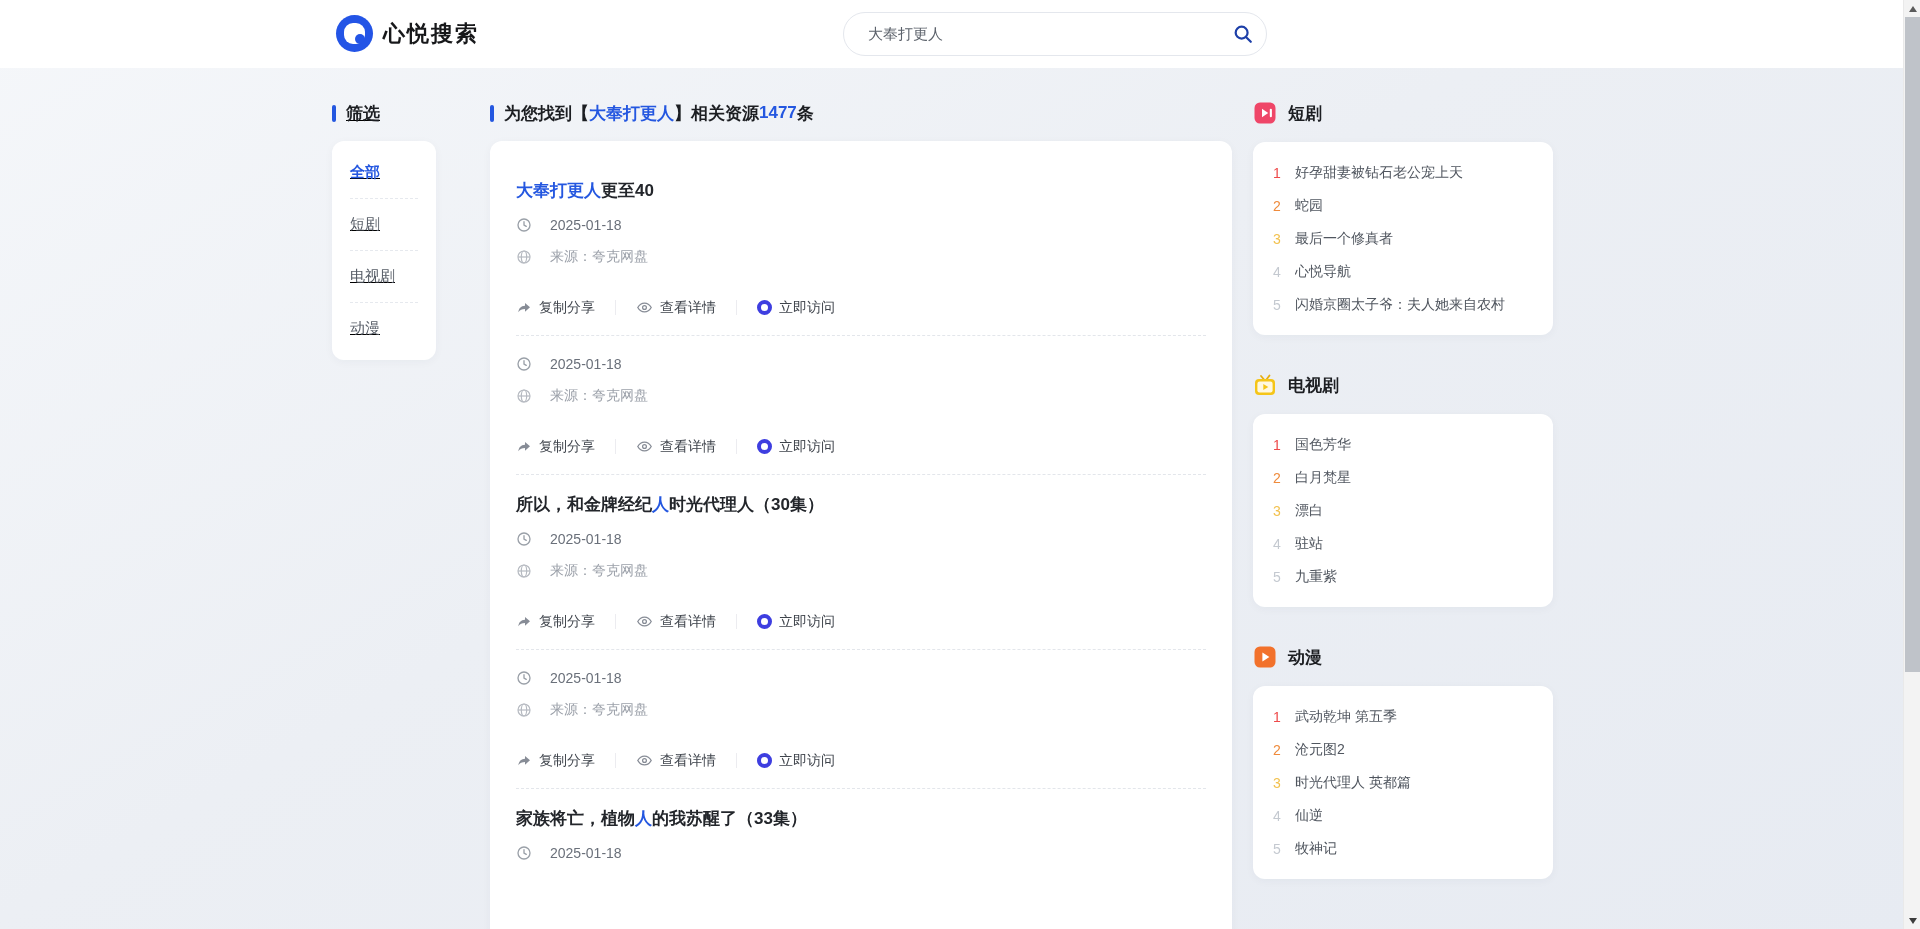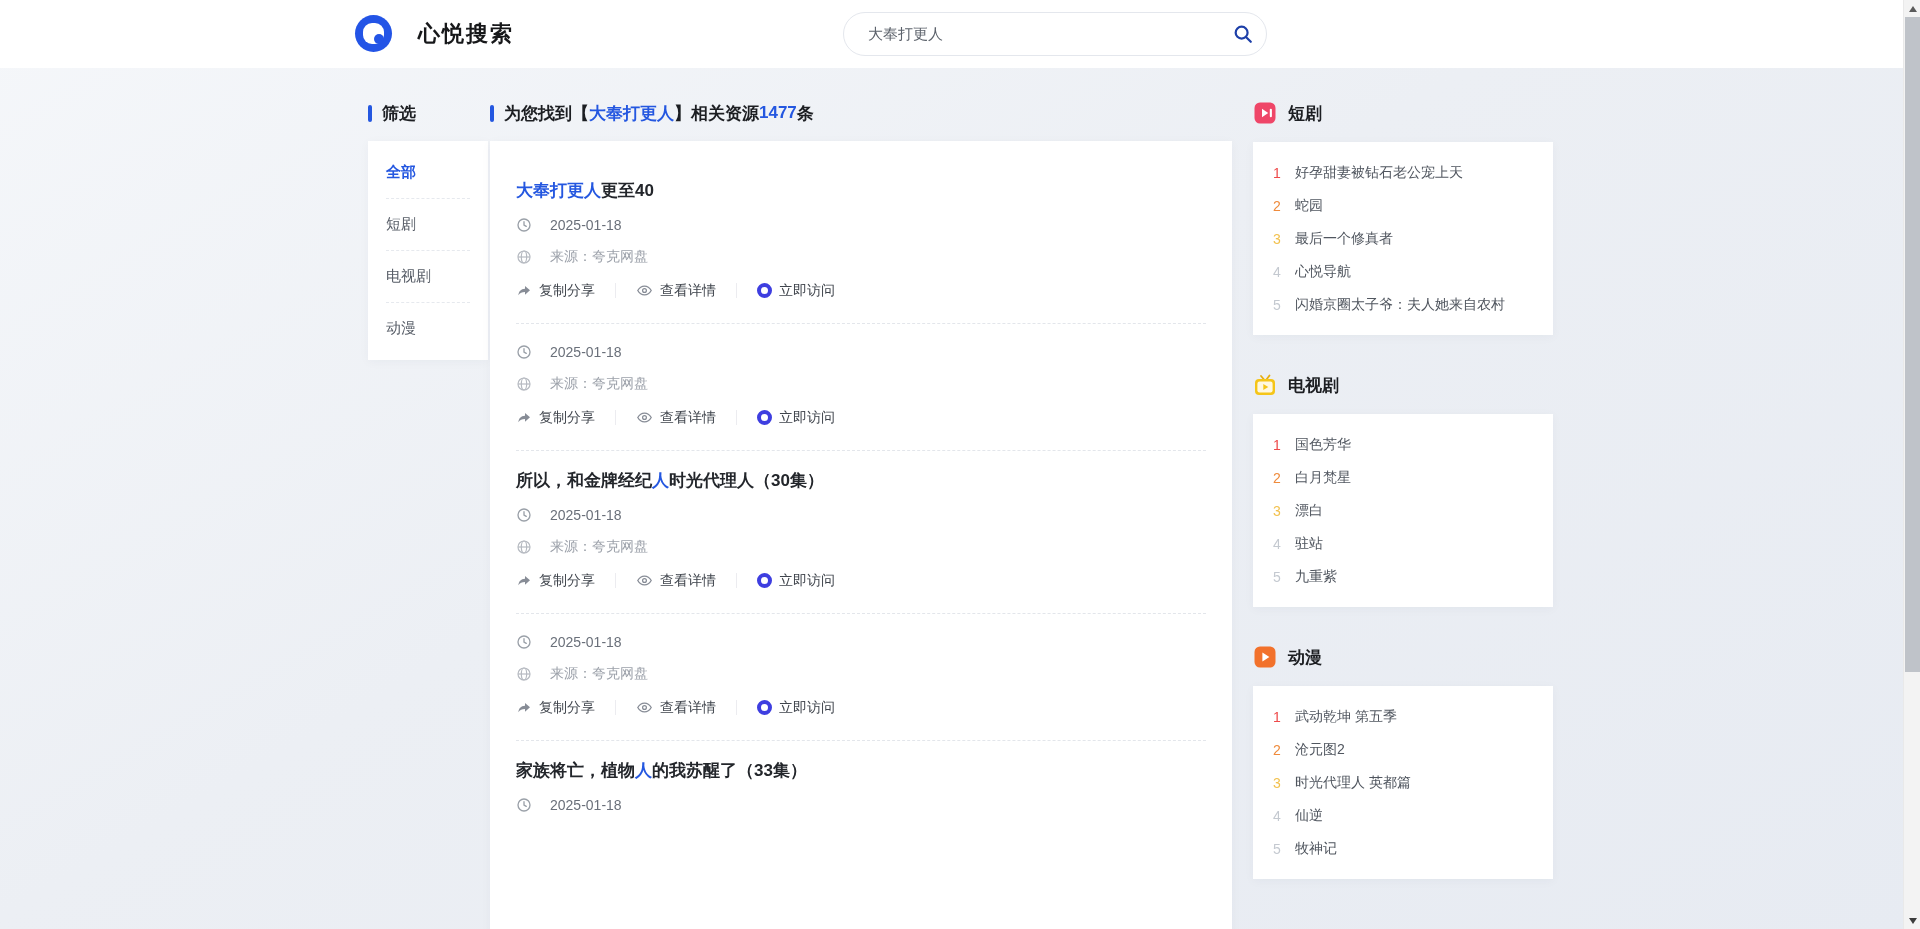--- a/index.html
+++ b/index.html
@@ -2,66 +2,66 @@
 <html><head>
 <meta charset="utf-8">
 <style>
   * { margin:0; padding:0; box-sizing:border-box; }
   html,body { width:1920px; height:929px; overflow:hidden;
     font-family:"Liberation Sans","DejaVu Sans",sans-serif; }
   body { background:linear-gradient(150deg,#f5f7fa 0%,#ecEFf4 45%,#e7ebf2 100%); position:relative; }
 
   
   .header { position:absolute; left:0; top:0; width:1920px; height:68px; background:#ffffff; z-index:5; }
-  .logo { position:absolute; left:355px; top:15px; display:flex; align-items:center; gap:26px; cursor:pointer;text-align:center; }
+  .logo { position:absolute; left:336px; top:15px; display:flex; align-items:center; gap:10px; cursor:pointer;text-align:center; }
   .logo-mark { width:37px; height:37px; border-radius:50%; background:#2354e6; position:relative; flex:0 0 auto; }
   .logo-mark::before { content:""; position:absolute; inset:8px; background:#fff; border-radius:9px; }
   .logo-mark::after { content:""; position:absolute; right:8px; bottom:8px; width:10px; height:10px; background:#2354e6; border-radius:50%; }
   .logo-text { font-size:22px; font-weight:bold; color:#17181a; letter-spacing:2px; }
 
   .search-wrap { position:absolute; left:843px; top:12px; width:424px; height:44px;
     background:#fff; border:1px solid #e4e7ed; border-radius:22px; display:flex; align-items:center; }
   .search-input { flex:1; height:100%; border:none; outline:none; background:transparent;
     padding:0 10px 0 24px; font-size:15px; color:#5c626b; font-family:inherit; }
   .search-btn { width:46px; height:44px; display:flex; align-items:center; justify-content:center;
     background:transparent; border:none; cursor:pointer; }
 
   .top-nav { position:absolute; left:1298px; top:0; height:68px; display:flex; align-items:center; gap:30px; }
   .top-nav a { font-size:15px; color:#3a3f47; text-decoration:none; cursor:pointer; white-space:nowrap; }
 
   
   .col { position:absolute; top:100px; }
   .sec-head { display:flex; align-items:center; gap:10px; height:26px; margin-bottom:15px; }
   .blue-bar { width:4px; height:17px; background:#2457e0; border-radius:2px; flex:0 0 auto; }
   .sec-title { font-size:17px; font-weight:bold; color:#1c1e22; }
-  .card { background:#fff; border-radius:0; box-shadow:0 2px 10px rgba(30,40,80,0.04); }
+  .card { background:#fff; border-radius:12px; box-shadow:0 2px 10px rgba(30,40,80,0.04); }
   .blue { color:#2457e0; }
 
   
-  #left-col { left:368px; width:120px; }
+  #left-col { left:332px; width:104px;text-decoration:underline; }
   .filter-card { padding:6px 18px; }
   .filter-item { display:block; padding:16px 0; font-size:15px; color:#565c66; cursor:pointer;
     border-bottom:1px dashed #e6e9ee; }
   .filter-item:last-child { border-bottom:none; }
   .filter-item.active { color:#2457e0; font-weight:bold; }
 
   
   #main-col { left:490px; width:742px; }
   .result-head { font-size:17px; font-weight:bold; color:#1c1e22; display:flex; align-items:center; }
   .results-card { padding:20px 26px 0 26px; min-height:830px; }
   .notice { text-align:center; font-size:14px; color:#b3b7bf; padding:4px 0 0 0; margin-bottom:16px; cursor:pointer; }
   .result { padding:18px 0 20px 0; border-bottom:1px dashed #e3e6eb; }
   .result:last-child { border-bottom:none; }
   .result-title { font-size:17px; font-weight:bold; color:#23262b; line-height:24px; margin-bottom:12px; cursor:pointer; }
   .result-title .kw { color:#2457e0; }
   .meta-row { display:flex; align-items:center; gap:18px; height:20px; margin-bottom:12px; font-size:14px; }
   .meta-date { color:#6a707a; }
   .meta-src { color:#9ba0a9; }
   .meta-row svg { flex:0 0 auto; }
-  .action-row { display:flex; align-items:flex-start; margin-top:16px; height:20px; }
+  .action-row { display:flex; align-items:flex-end; margin-top:28px; height:20px; }
   .action { display:flex; align-items:center; gap:7px; font-size:14px; color:#3f444c;
     cursor:pointer; padding:0 20px; border-right:1px solid #ececf0; height:15px; }
   .action:first-child { padding-left:0; }
   .action:last-child { border-right:none; }
   .donut { width:15px; height:15px; border:4.5px solid #3e3ee0; border-radius:50%; background:#fff; }
 
   
   #right-col { left:1253px; width:300px; }
   .rank-section { margin-bottom:37px; }
   .rank-head { display:flex; align-items:center; gap:11px; height:26px; margin-bottom:16px; }

